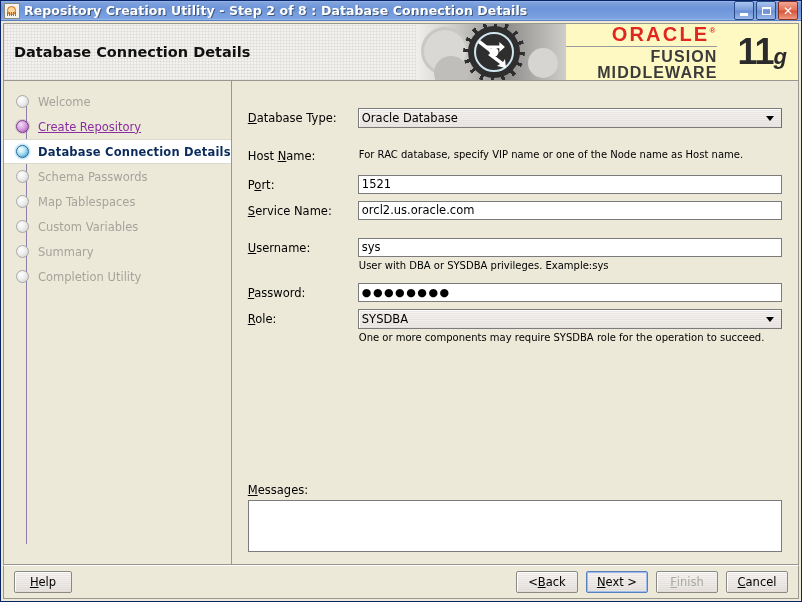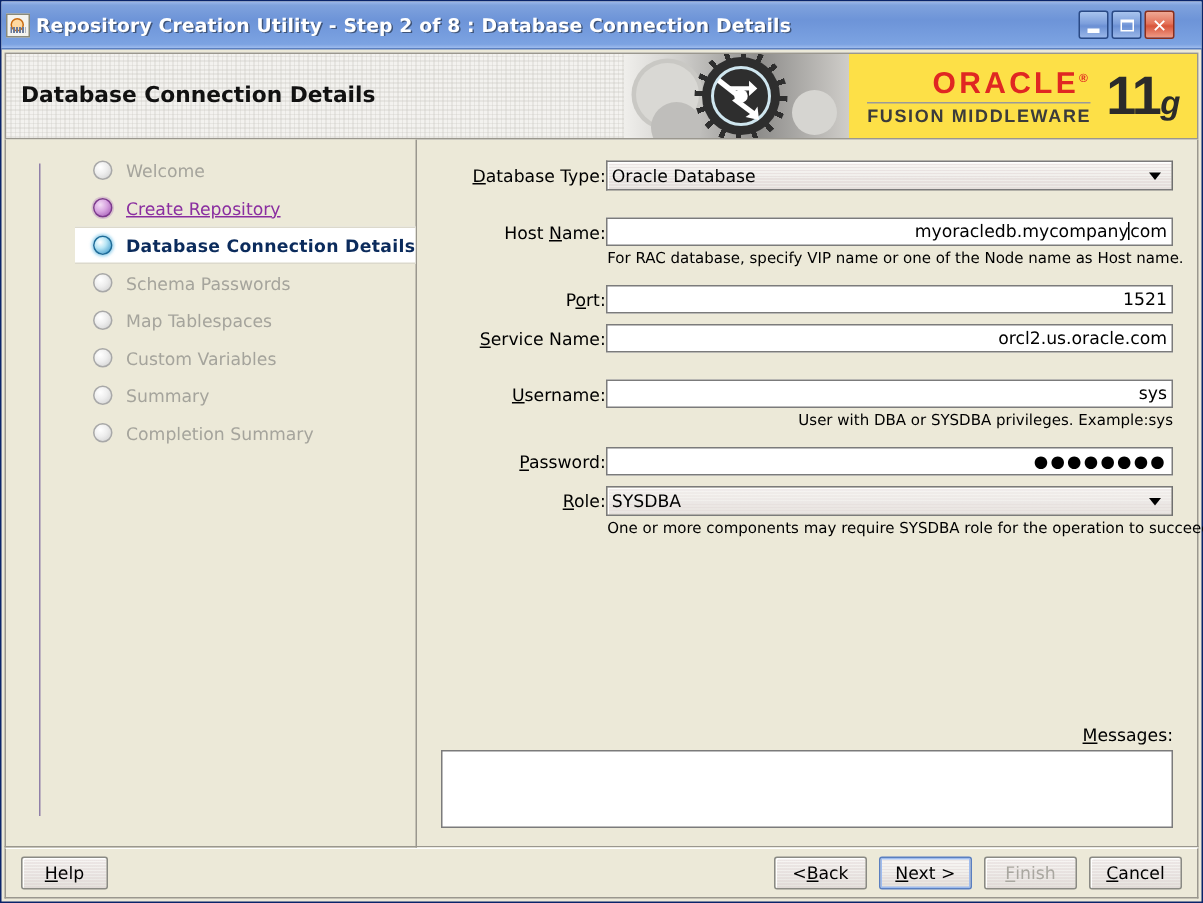--- a/index.html
+++ b/index.html
@@ -15,24 +15,24 @@
   #window {
     position: absolute; left: 0; top: 0;
     width: 802px; height: 602px;
     background: #ece9d8;
     border: 1px solid #0a246a;
     display: flex; flex-direction: column;
   }
 
   
   #titlebar {
-    height: 32px;
+    height: 20px;
     background: linear-gradient(to bottom, #9db9eb 0%, #7fa2dd 8%, #6d94d8 40%, #7ca3e2 92%, #9fbcee 100%);
     display: flex; align-items: center;
-    padding: 0 17px 0 3px;
+    padding: 0 2px 0 3px;
     flex: 0 0 auto;
     border-bottom: 1px solid #5a7fc0;
   }
   #title-icon {
     width: 16px; height: 16px;
     margin-right: 4px;
     background: #f4f3ee;
     border: 1px solid #8a8a7a;
     position: relative;
     flex: 0 0 auto;
@@ -161,36 +161,36 @@
   #banner-art-circle {
     position: absolute; left: 58px; top: 8px;
     width: 40px; height: 40px;
     border-radius: 50%;
     border: 2px solid #cfe6ef;
     z-index: 3;
   }
   #banner-art svg { position: absolute; left: 58px; top: 8px; z-index: 4; }
   #banner-right {
     flex: 0 0 232px;
-    background: #fde047;
+    background: #fef9c3;
     display: flex; align-items: center; justify-content: flex-end;
     padding-right: 12px;
-    gap: 10px;
+    gap: 20px;
   }
   #oracle-block { text-align: right; }
   #oracle-word {
     font-size: 20px; font-weight: bold; color: #e02722;
     letter-spacing: 2.2px;
     line-height: 1;
     font-family: "Liberation Sans", sans-serif;
   }
   #oracle-word sup { font-size: 8px; vertical-align: super; }
   #oracle-rule { height: 1px; background: #9a9a9a; margin: 2px 0 2px 0; }
   #oracle-fm {
-    font-size: 12px; font-weight: bold; color: #3b3b3b;
+    font-size: 16px; font-weight: bold; color: #3b3b3b;
     letter-spacing: 1.1px; line-height: 1;
     font-family: "Liberation Sans", sans-serif;
   }
   #oracle-ver {
     font-size: 36px; font-weight: bold; color: #2b2b2b;
     line-height: .9; font-family: "Liberation Sans", sans-serif;
     letter-spacing: -1px;
     text-align: center;
   }
   #oracle-ver i { font-size: 22px; font-style: italic; font-weight: bold; }
@@ -205,21 +205,20 @@
   }
 
   
   #sidebar {
     flex: 0 0 203px;
     background: #ece9d8;
     border: 1px solid #9a978e;
     border-top: none;
     position: relative;
     padding-top: 8px;
-    padding-left: 46px;
   }
   #rail {
     position: absolute;
     left: 22px; top: 16px; bottom: 20px;
     width: 1px;
     background: #8f7fa8;
   }
   .step {
     position: relative;
     height: 25px;
@@ -264,24 +263,23 @@
     color: #0b2b5c; font-weight: bold; letter-spacing: .2px;
   }
 
   
   #main {
     flex: 1 1 auto;
     border: 1px solid #9a978e;
     border-top: none;
     border-left: none;
     background: #ece9d8;
-    padding: 14px 16px 8px 16px;
+    padding: 27px 16px 8px 16px;
     display: flex; flex-direction: column;
     min-width: 0;
-    text-align: right;
   }
 
   .row { display: flex; align-items: flex-start; }
   .lbl {
     flex: 0 0 110px;
     font-size: 11.5px; color: #000;
     padding-top: 3px;
     white-space: nowrap;
   }
   .lbl u { text-decoration: underline; }
@@ -478,42 +476,41 @@
         <div class="step-label pending">Custom Variables</div>
       </div>
 
       <div class="step">
         <div class="node pending"></div>
         <div class="step-label pending">Summary</div>
       </div>
 
       <div class="step">
         <div class="node pending"></div>
-        <div class="step-label pending">Completion Summary</div>
+        <div class="step-label pending">Completion Utility</div>
       </div>
     </div>
 
     <div id="main">
 
       <div class="row">
         <div class="lbl"><u>D</u><span>atabase Type:</span></div>
         <div class="ctl">
           <div class="combo">
             <span>Oracle Database</span>
             <span class="arrow"></span>
           </div>
         </div>
       </div>
 
       <div class="spacer-lg"></div>
 
       <div class="row">
         <div class="lbl"><span>Host </span><u>N</u><span>ame:</span></div>
         <div class="ctl">
-          <div class="textfield"><span>myoracledb.mycompany</span><span class="caret"></span><span>com</span></div>
           <div class="hint">For RAC database, specify VIP name or one of the Node name as Host name.</div>
         </div>
       </div>
 
       <div class="spacer-md"></div>
 
       <div class="row">
         <div class="lbl"><span>P</span><u>o</u><span>rt:</span></div>
         <div class="ctl">
           <div class="textfield">1521</div>

